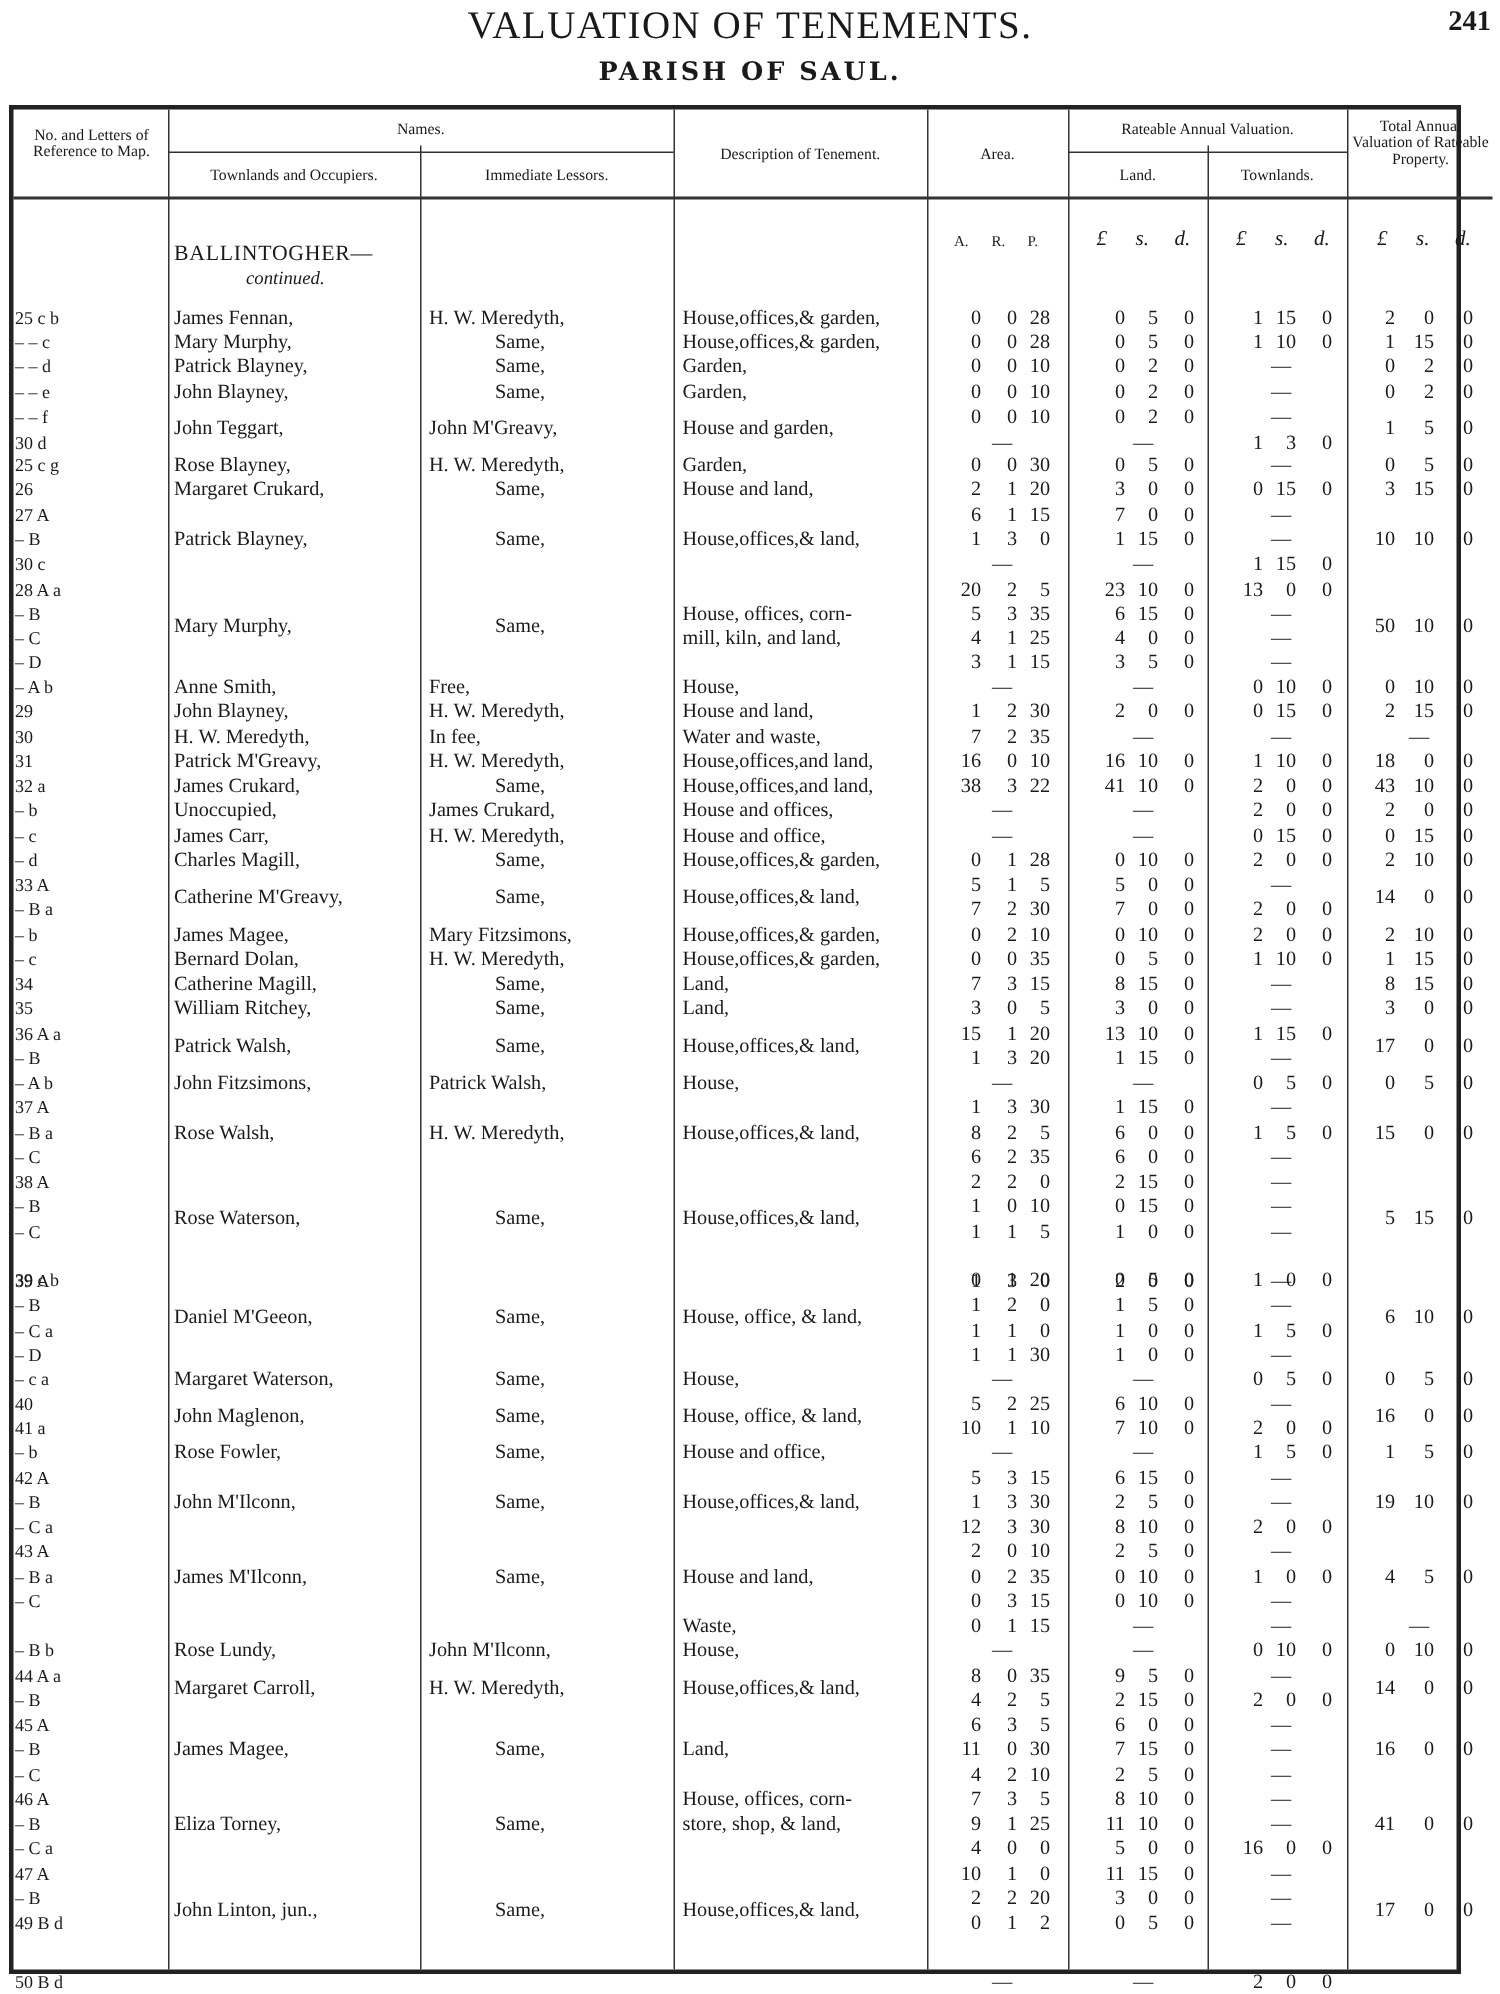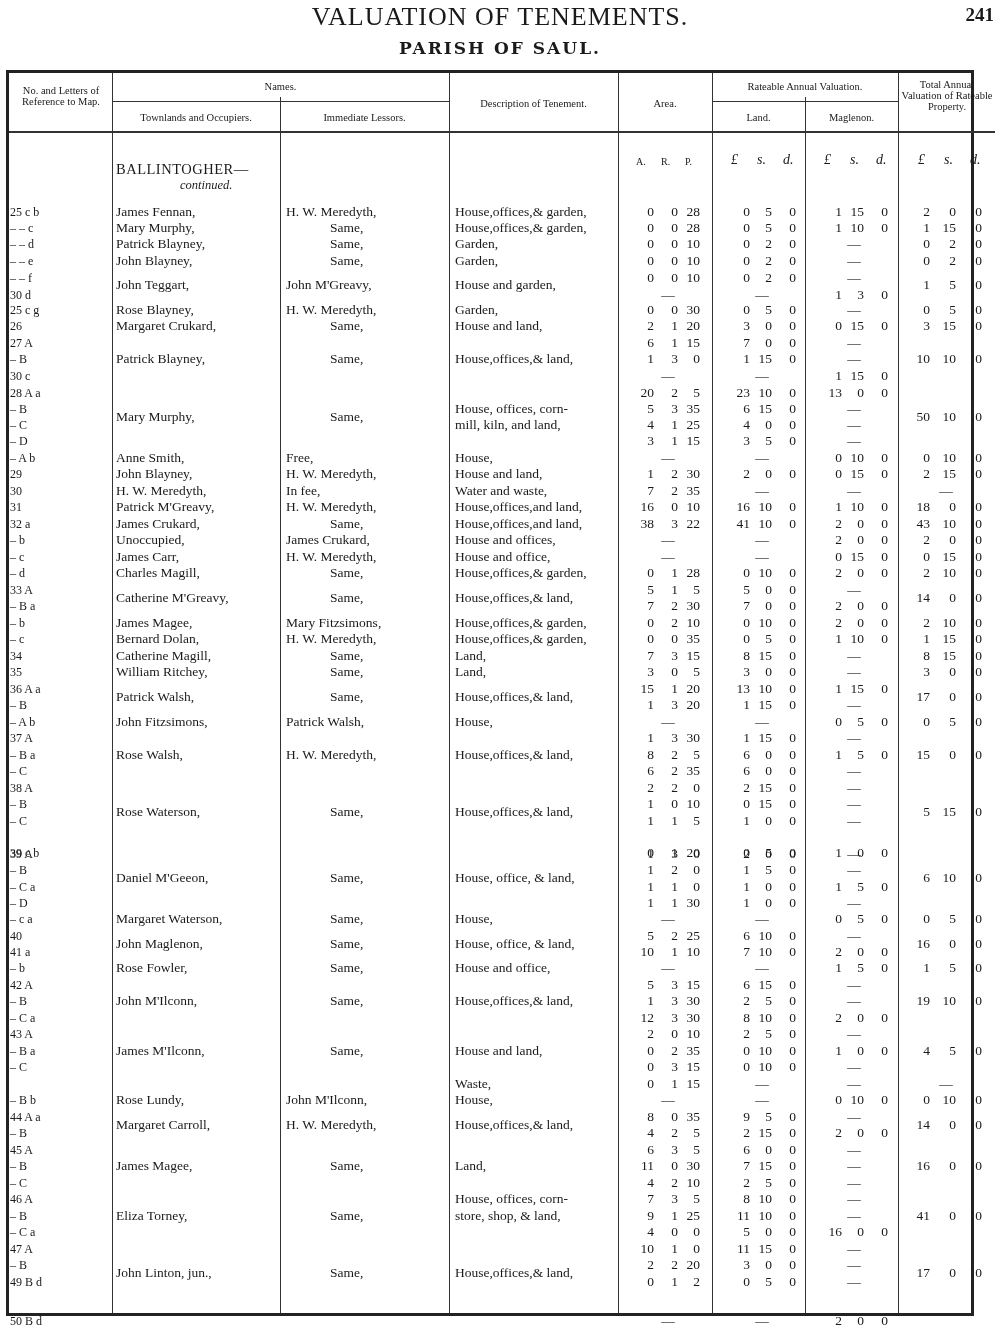--- a/index.html
+++ b/index.html
@@ -17,21 +17,21 @@
                  border-left: 3px solid #222; border-right: 3px solid #222; box-sizing: border-box; }
   .vline { position: absolute; top: 0; bottom: 0; width: 0; border-left: 1px solid #333; }
   .hline { position: absolute; height: 0; border-top: 1px solid #333; }
   .hdr { position: absolute; font-size: 10.5px; text-align: center; line-height: 11px; }
 
   .units { position: absolute; top: 84px; font-size: 10px; }
   .units span { position: absolute; white-space: nowrap; }
   .units .money { font-style: italic; font-size: 14px; top: -2px; }
 
   .section-title { position: absolute; left: 116px; top: 161px; font-size: 14.5px; letter-spacing: 0.5px; }
-  .section-sub { position: absolute; left: 180px; top: 178px; font-size: 12.5px; font-style: italic; }
+  .section-sub { position: absolute; left: 164px; top: 178px; font-size: 12.5px; font-style: italic; }
 
   .row { position: absolute; left: 0; width: 1000px; height: 16px; font-size: 13.5px; line-height: 16px; }
   .row span { position: absolute; white-space: nowrap; }
   .ref { left: 10px; width: 90px; font-size: 12px; }
   .occ { left: 116px; }
   .les { left: 286px; }
   .les.same { left: 330px; }
   .desc { left: 455px; font-size: 13.5px; }
   .num { text-align: right; width: 20px; }
   .a-A { left: 634px; } .a-R { left: 658px; } .a-P { left: 680px; }
@@ -64,21 +64,21 @@
   <div class="hline" style="left:0; width:986px; top:58px; border-top-width:2px"></div>
 
   <div class="hdr" style="left:2px; top:12px; width:100px;">No. and Letters of Reference to Map.</div>
   <div class="hdr" style="left:103px; top:8px; width:337px;">Names.</div>
   <div class="hdr" style="left:103px; top:39px; width:168px;">Townlands and Occupiers.</div>
   <div class="hdr" style="left:271px; top:39px; width:169px;">Immediate Lessors.</div>
   <div class="hdr" style="left:440px; top:25px; width:169px;">Description of Tenement.</div>
   <div class="hdr" style="left:609px; top:25px; width:94px;">Area.</div>
   <div class="hdr" style="left:703px; top:8px; width:186px;">Rateable Annual Valuation.</div>
   <div class="hdr" style="left:703px; top:39px; width:93px;">Land.</div>
-  <div class="hdr" style="left:796px; top:39px; width:93px;">Maglenon.</div>
+  <div class="hdr" style="left:796px; top:39px; width:93px;">Townlands.</div>
   <div class="hdr" style="left:892px; top:6px; width:92px;">Total Annual Valuation of Rateable Property.</div>
 </div>
 
 <div class="units">
   <span style="left:636px; top:72px">A.</span>
   <span style="left:661px; top:72px">R.</span>
   <span style="left:685px; top:72px">P.</span>
   <span class="money" style="left:731px; top:68px">£</span>
   <span class="money" style="left:757px; top:68px">s.</span>
   <span class="money" style="left:783px; top:68px">d.</span>

